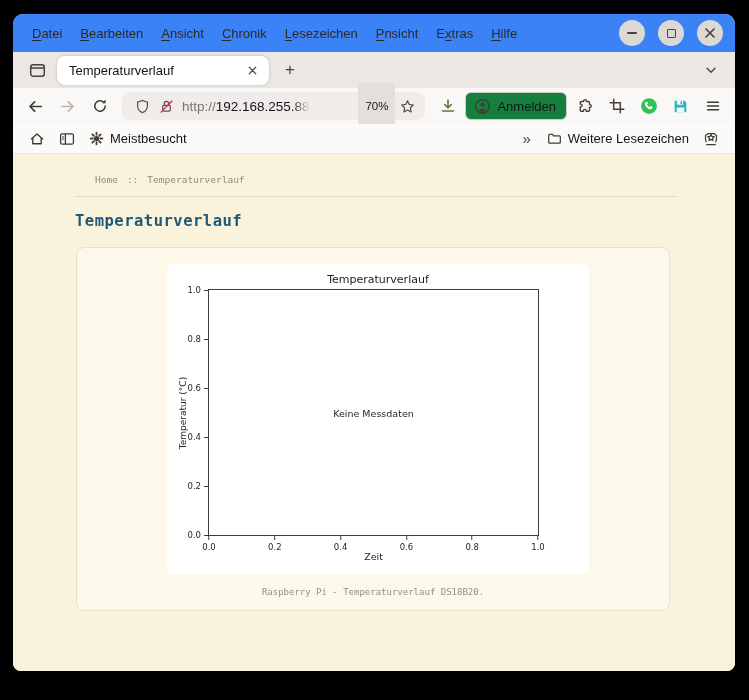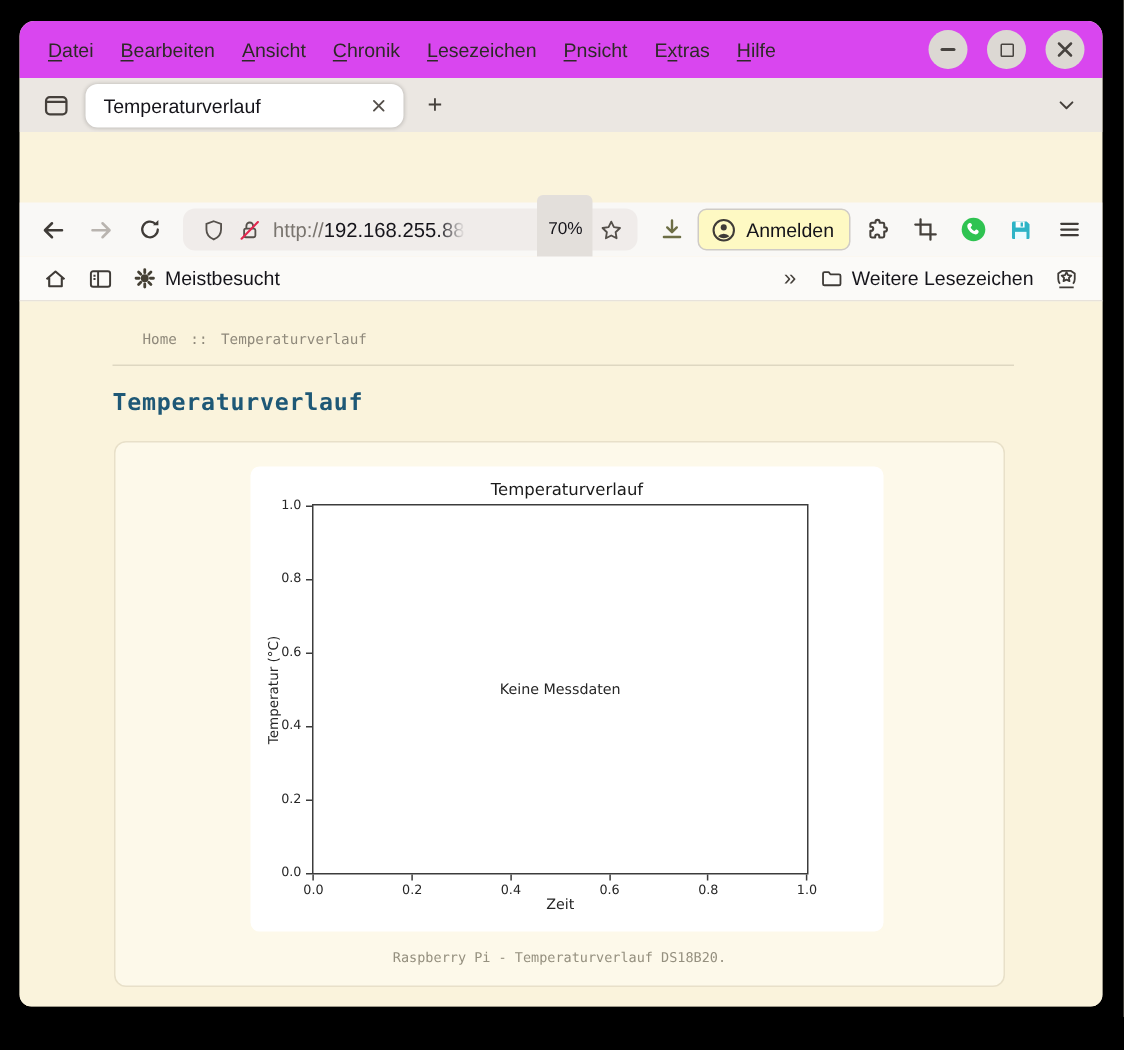--- a/index.html
+++ b/index.html
@@ -4,48 +4,48 @@
 <style>
   * { margin:0; padding:0; box-sizing:border-box; }
   html,body { width:749px; height:700px; background:#000; font-family:"Liberation Sans", sans-serif; }
   svg { display:block; }
 
   .window { position:absolute; left:13px; top:14px; width:722px; height:657px;
     border-radius:10px 10px 8px 8px; overflow:hidden; background:#faf3dc;
     display:flex; flex-direction:column; }
 
   
-  .titlebar { height:38px; background:#d946ef; display:flex; align-items:center; padding:0 12px 0 10px; flex:none; }
+  .titlebar { height:38px; background:#3b82f6; display:flex; align-items:center; padding:0 12px 0 10px; flex:none; }
   .menu-item { font-size:13px; color:#2d2a26; padding:5px 9px; border-radius:4px; cursor:default; white-space:nowrap; }
   .menu-item .ak { text-decoration:underline; text-underline-offset:2px; }
   .win-controls { margin-left:auto; display:flex; gap:13px; align-items:center; }
   .win-btn { width:26px; height:26px; border-radius:50%; background:#dcd8d3; display:flex; align-items:center; justify-content:center; }
   .glyph-min { width:10px; height:2px; background:#47433f; border-radius:1px; }
   .glyph-max { width:9px; height:9px; border:1.6px solid #47433f; border-radius:1px; }
 
   
   .tabbar { height:36px; background:#ebe7e2; display:flex; align-items:center; padding:0 10px; flex:none; }
   .toolbtn { width:28px; height:28px; border-radius:4px; display:flex; align-items:center; justify-content:center; flex:none; }
   .tab { width:212px; height:29px; background:#fff; border-radius:8px; margin-left:6px;
     box-shadow:0 0 3px rgba(0,0,0,.22); display:flex; align-items:center; padding:0 6px 0 12px; }
   .tab-title { flex:1; font-size:13px; color:#15141a; white-space:nowrap; overflow:hidden; }
   .newtab { font-size:17px; color:#45403b; margin-left:8px; width:26px; height:26px; display:flex; align-items:center; justify-content:center; border-radius:4px; }
   .tab-spacer { flex:1; }
 
   
-  .navbar { height:36px; background:#f9f8f6; display:flex; align-items:center; padding:0 8px; gap:3px; flex:none;margin-top:47px; }
+  .navbar { height:36px; background:#f9f8f6; display:flex; align-items:center; padding:0 8px; gap:3px; flex:none; }
   .navbtn { width:29px; height:28px; border-radius:4px; display:flex; align-items:center; justify-content:center; flex:none; }
   .urlbar { flex:1; max-width:328px; height:28px; background:#f0ecea; border-radius:8px;
     display:flex; align-items:center; padding:0 6px 0 8px; margin:0 5px; }
   .url-text { font-size:13.5px; white-space:nowrap; overflow:hidden; max-width:160px; margin-left:4px;
     -webkit-mask-image:linear-gradient(90deg,#000 86%,transparent); mask-image:linear-gradient(90deg,#000 86%,transparent); }
   .url-scheme { color:#7a756f; }
   .url-host { color:#15141a; }
   .zoom-chip { margin-left:auto; background:#e3dfdb; border-radius:4px; font-size:11.5px; color:#15141a; padding:17px 7px; flex:none; }
-  .signin-btn { height:28px; border:1px solid #cfcbc6; border-radius:6px; background:#fef9c3;
+  .signin-btn { height:28px; border:1px solid #cfcbc6; border-radius:6px; background:#15803d;
     display:flex; align-items:center; gap:6px; padding:0 10px 0 8px; font-size:13px; color:#15141a; flex:none; }
   .icon24 { width:24px; height:24px; display:flex; align-items:center; justify-content:center; }
 
   
   .bookmarksbar { height:30px; background:#fbfaf8; display:flex; align-items:center; padding:0 10px; gap:2px;
     border-bottom:1px solid #e7e2db; flex:none; }
   .bm-btn { height:24px; display:flex; align-items:center; gap:6px; padding:0 6px; border-radius:4px;
     font-size:13px; color:#15141a; white-space:nowrap; }
   .bm-overflow { margin-left:auto; font-size:15px; color:#45403b; padding:0 8px; }
 

